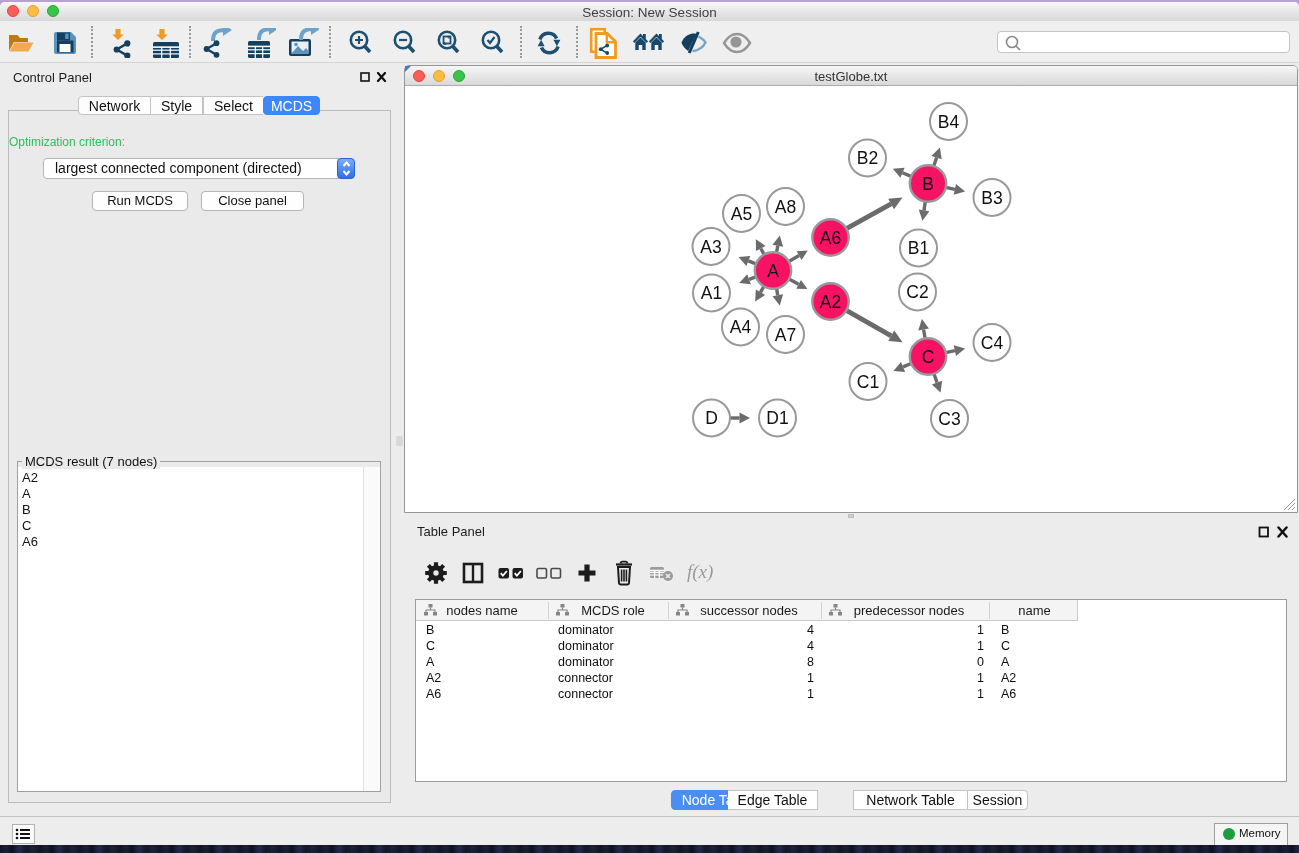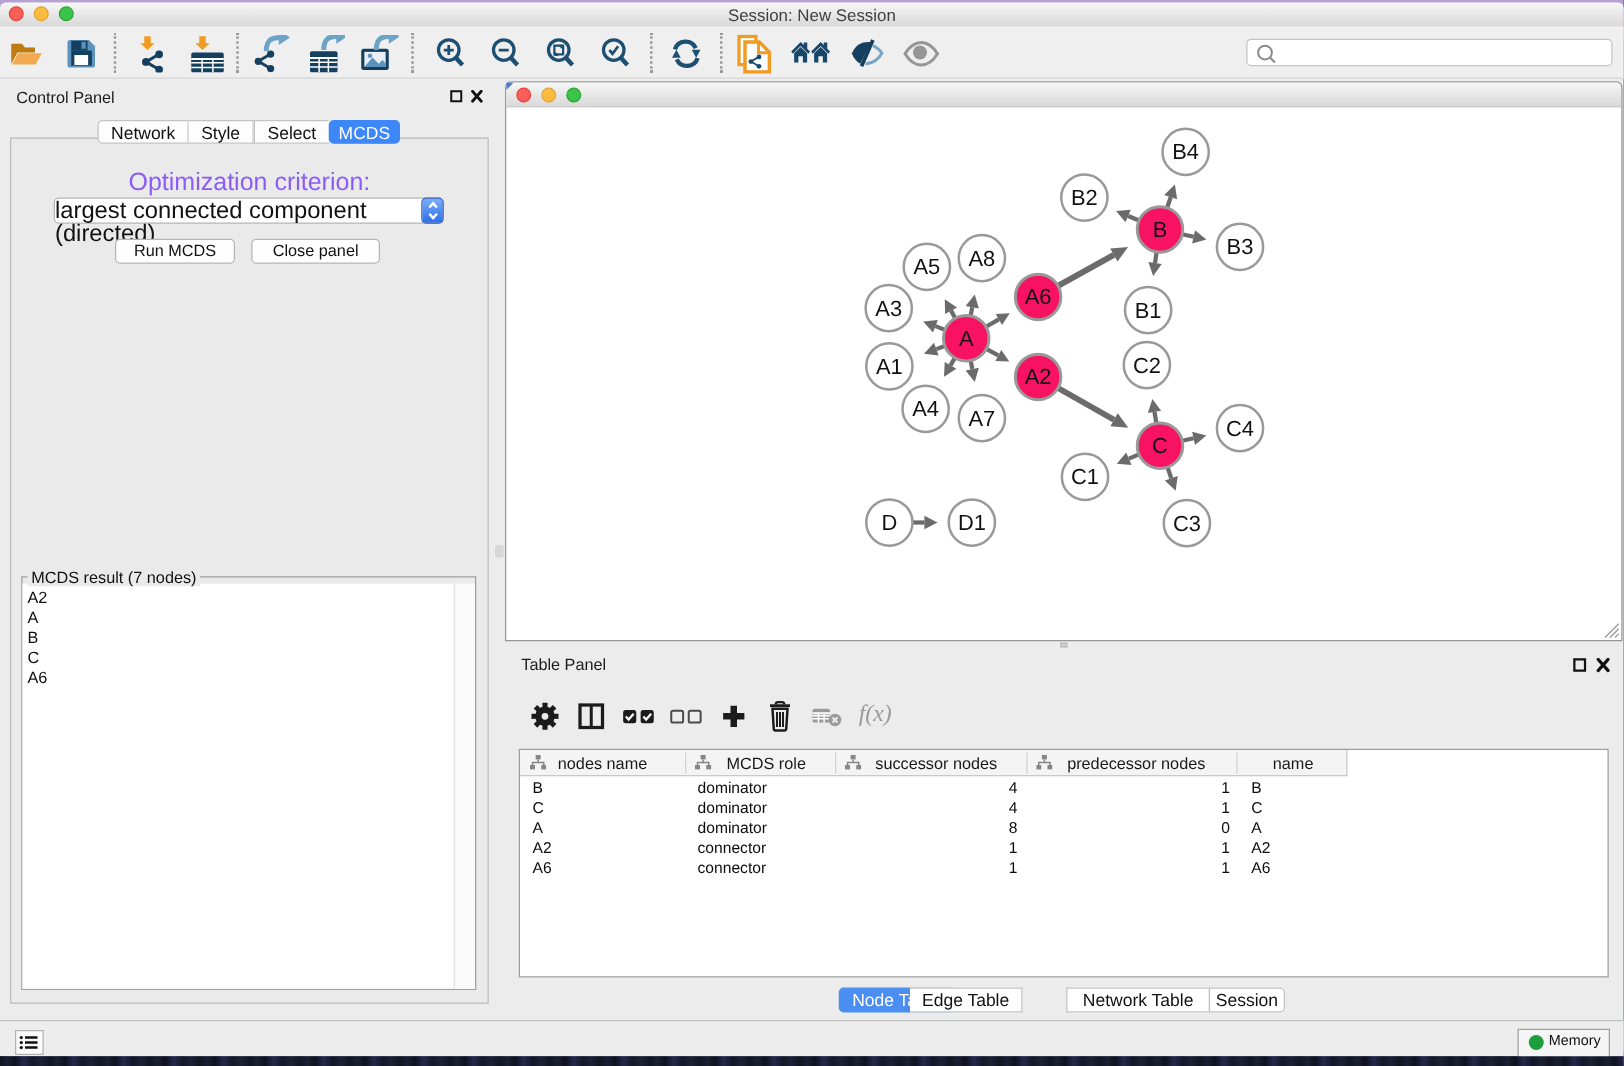--- a/index.html
+++ b/index.html
@@ -10,22 +10,22 @@
 .tl{border-radius:50%;width:12px;height:12px}
 #apptitle{width:1299px;top:5px;text-align:center;font-size:13.5px;color:#404040}
 #toolbar{left:0;top:21px;width:1299px;height:42px;background:#efefef;border-bottom:1px solid #d6d6d6}
 .sep{top:26px;height:32px;width:0;border-left:2px dotted #9a9a9a}
 #searchbox{left:997px;top:31px;width:293px;height:22px;background:#fff;border:1px solid #c4c4c4;border-radius:4px}
 
 #cptitle{left:13px;top:70px;font-size:13px;color:#1c1c1c}
 #cppanel{left:8px;top:110px;width:383px;height:693px;background:#eaeaea;border:1px solid #bcbcbc}
 .tab{position:absolute;top:96px;height:19px;background:#fdfdfd;border:1px solid #c3c3c3;font-size:14px;text-align:center;color:#111;line-height:18px}
 .tabsel{background:#3e87f8;color:#fff;border:1px solid #3e87f8;border-radius:4px;z-index:3}
-#optlabel{left:9px;top:135px;width:381px;text-align:center;font-size:20px;color:#8b5cf6}
-#selbox{left:43px;top:158px;width:311px;height:21px;background:#fff;border:1px solid #b5b5b5;border-radius:4px;font-size:19px;color:#111;line-height:19px;}
+#optlabel{left:9px;top:135px;width:381px;font-size:12px;color:#22c55e}
+#selbox{left:43px;top:158px;width:311px;height:21px;background:#fff;border:1px solid #b5b5b5;border-radius:4px;font-size:14px;color:#111;line-height:19px;padding-left:11px}
 #selbtn{left:337px;top:158px;width:18px;height:21px;border-radius:4px;background:linear-gradient(180deg,#7cadf8,#2d6fe8);border:1px solid #2a62cf}
 .btn{position:absolute;height:20px;background:#fefefe;border:1px solid #b5b5b5;border-radius:4px;font-size:13px;color:#111;text-align:center;line-height:18px}
 #fieldset{left:17px;top:461px;width:364px;height:331px;border:1px solid #a0a0a0}
 #fslegend{left:22px;top:454px;background:#eaeaea;padding:0 3px;font-size:13px;color:#111}
 #fslist{left:18px;top:467px;width:362px;height:324px;background:#fff;font-size:13px;color:#111;line-height:16px;padding:3px 0 0 4px}
 #fsscroll{left:363px;top:467px;width:16px;height:324px;background:#fafafa;border-left:1px solid #e2e2e2}
 
 #netwin{left:404px;top:65px;width:894px;height:448px;background:#fff;border:1px solid #969696;border-radius:5px 5px 0 0}
 #nettitle{left:0;top:0;width:892px;height:20px;background:linear-gradient(180deg,#f6f6f6,#d9d9d9);border-bottom:1px solid #ababab;border-radius:4px 4px 0 0}
 #netname{width:892px;top:3px;text-align:center;font-size:13px;color:#333}
@@ -202,20 +202,21 @@
 <div class="abs" style="left:396px;top:436px;width:7px;height:10px;background:#d8d8d8;border-radius:2px"></div>
 
 <div class="abs" id="netwin">
 <div class="abs" id="nettitle"></div>
 <svg class="abs" width="6" height="6" style="left:0;top:0">
       <path d="M0 0 L6 0 L0 6 Z" fill="#4a79d8"></path>
     </svg>
 <div class="abs tl" style="left:8px;top:4px;background:#f95f58;border:0.5px solid #e2453f"></div>
 <div class="abs tl" style="left:28px;top:4px;background:#fcbc40;border:0.5px solid #dfa338"></div>
 <div class="abs tl" style="left:48px;top:4px;background:#3ac54a;border:0.5px solid #2aa636"></div>
+<div class="abs" id="netname">testGlobe.txt</div>
 <div class="abs" id="graph">
 <svg width="894" height="427" style="position:absolute;left:0;top:0">
 <line x1="350.9" y1="189.8" x2="344.1" y2="192.3" stroke="#6b6b6b" stroke-width="3.4"></line>
 <path d="M334.2 195.9 L342.2 187.2 L345.9 197.3 Z" fill="#6b6b6b"></path>
 <line x1="351.0" y1="176.9" x2="343.3" y2="173.9" stroke="#6b6b6b" stroke-width="3.4"></line>
 <path d="M333.5 170.1 L345.3 168.9 L341.4 179.0 Z" fill="#6b6b6b"></path>
 <line x1="358.9" y1="199.3" x2="355.4" y2="205.3" stroke="#6b6b6b" stroke-width="3.4"></line>
 <path d="M350.2 214.4 L350.8 202.6 L360.1 208.0 Z" fill="#6b6b6b"></path>
 <line x1="359.2" y1="167.6" x2="355.8" y2="161.5" stroke="#6b6b6b" stroke-width="3.4"></line>
 <path d="M350.8 152.3 L360.6 158.9 L351.1 164.1 Z" fill="#6b6b6b"></path>

